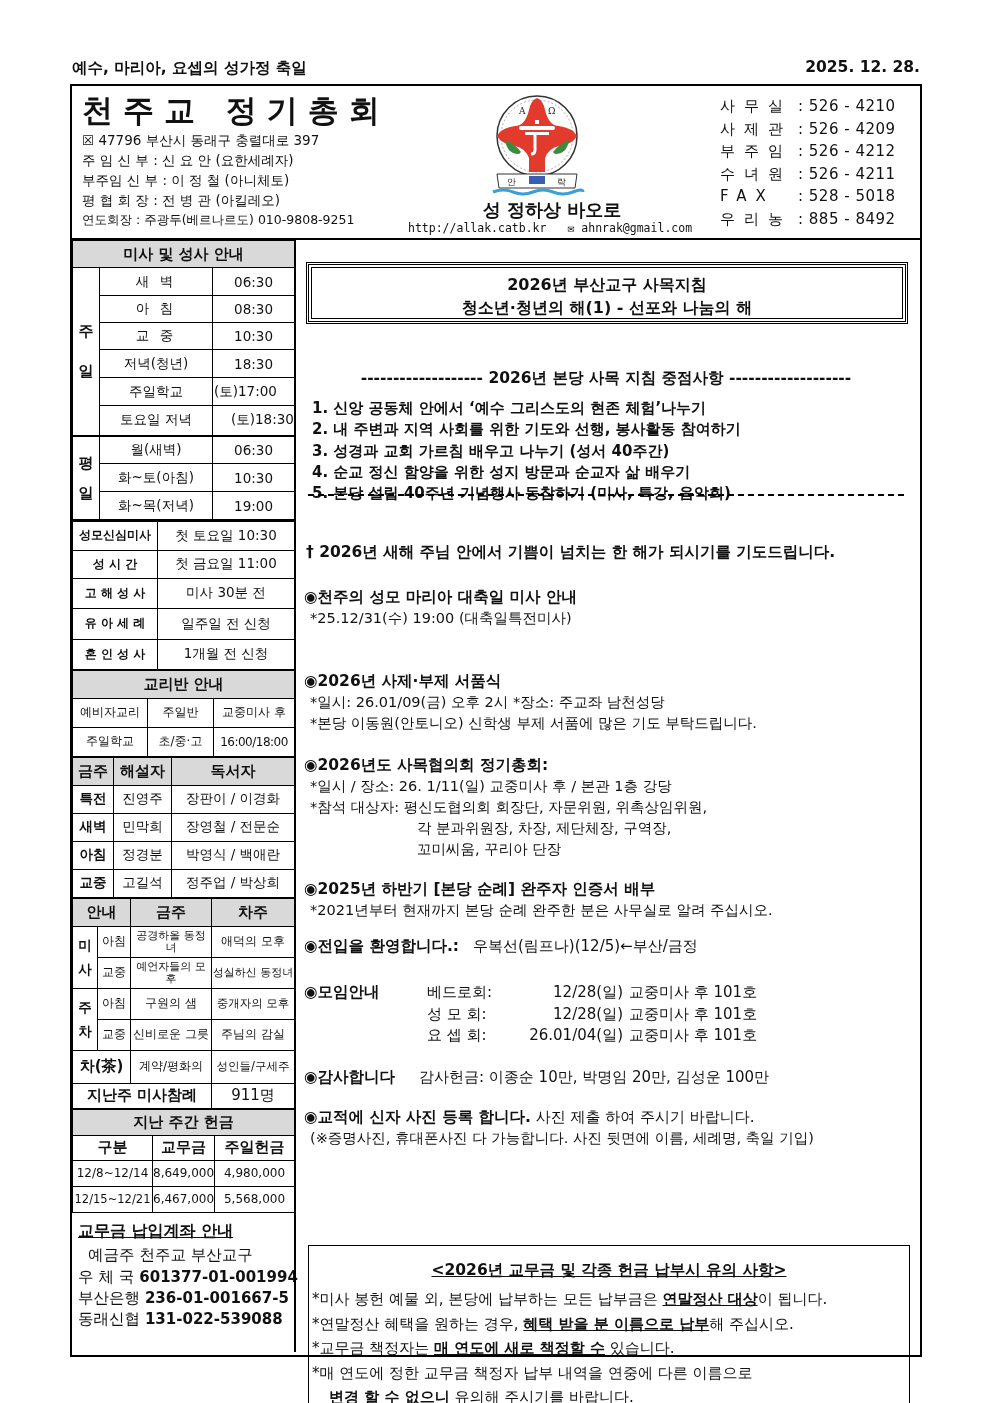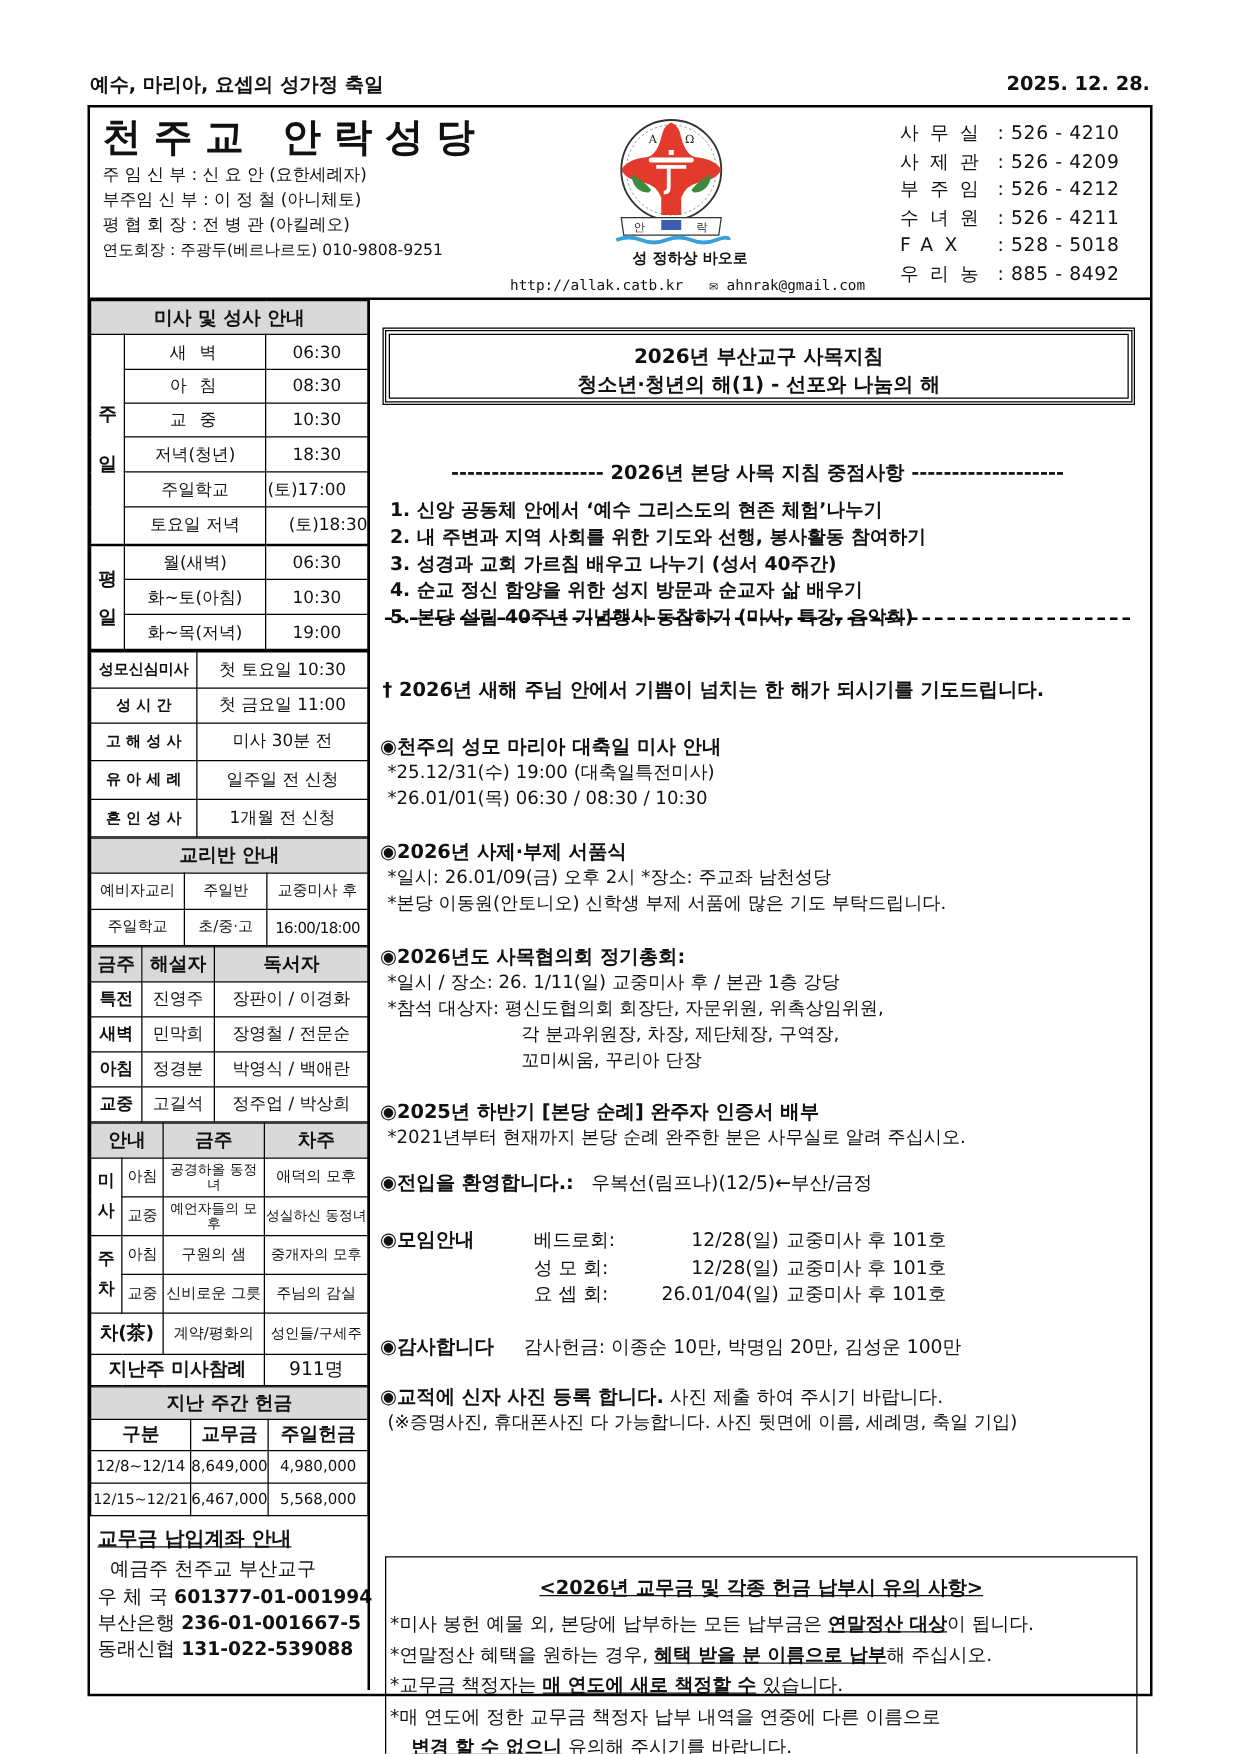--- a/index.html
+++ b/index.html
@@ -13,21 +13,21 @@
   .frame { position: absolute; left: 70px; top: 84px; width: 852px; height: 1273px; border: 2.5px solid #000; }
 
   
   .header { position: absolute; left: 0; top: 0; width: 100%; height: 154px; border-bottom: 2px solid #000; }
   .hdr-left { position: absolute; left: 10px; top: 4px; width: 320px; }
   .church-name { font-size: 31px; font-weight: bold; letter-spacing: 10px; line-height: 40px; }
   .hdr-line { font-size: 13.5px; line-height: 20px; white-space: nowrap; }
   .hdr-line.small { font-size: 12.5px; }
   .hdr-mid { position: absolute; left: 330px; top: 0; width: 300px; height: 150px; }
   .logo { position: absolute; left: 83px; top: 6px; width: 104px; height: 108px; }
-  .patron { position: absolute; left: 0; width: 300px; top: 112px; text-align: center; font-size: 12px; font-weight: bold; }
+  .patron { position: absolute; left: 0; width: 300px; top: 112px; text-align: center; font-size: 18px; font-weight: bold; }
   .contact { position: absolute; left: 6px; top: 135px; font-size: 11.5px; font-family: "DejaVu Sans Mono", monospace; white-space: nowrap; }
   .contact .mail { margin-left: 14px; }
   .hdr-right { position: absolute; right: 10px; top: 9px; width: 190px; }
   .phone { display: flex; font-size: 15px; line-height: 22.5px; white-space: nowrap; }
   .phone .lbl { width: 78px; letter-spacing: 9px; }
   .phone .val { letter-spacing: 0.5px; }
 
   
   .leftcol { position: absolute; left: 0; top: 154px; width: 222px; }
   .leftcol-border { position: absolute; left: 222px; top: 154px; width: 2px; height: 1112px; background: #000; }
@@ -87,21 +87,22 @@
 
 <div class="topline">
   <span class="feast">예수, 마리아, 요셉의 성가정 축일</span>
   <span class="date">2025. 12. 28.</span>
 </div>
 
 <div class="frame">
 
   <div class="header">
     <div class="hdr-left">
-      <div class="church-name">천주교 안락성당</div>
+      <div class="church-name">천주교 정기총회</div>
+      <div class="hdr-line">☒ 47796 부산시 동래구 충렬대로 397</div>
       <div class="hdr-line"><span>주 임 신 부</span> : <span>신 요 안 (요한세례자)</span></div>
       <div class="hdr-line"><span>부주임 신 부</span> : <span>이 정 철 (아니체토)</span></div>
       <div class="hdr-line"><span>평 협 회 장</span> : <span>전 병 관 (아킬레오)</span></div>
       <div class="hdr-line small"><span>연도회장 </span> : <span>주광두(베르나르도) 010-9808-9251</span></div>
     </div>
 
     <div class="hdr-mid">
       <div class="logo">
         <svg class="logo-svg" viewBox="0 0 104 108" xmlns="http://www.w3.org/2000/svg">
           <circle cx="52" cy="44" r="40" fill="#fff" stroke="#333" stroke-width="1.5"></circle>
@@ -396,21 +397,20 @@
       <div>4. 순교 정신 함양을 위한 성지 방문과 순교자 삶 배우기</div>
       <div>5. 본당 설립 40주년 기념행사 동참하기 (미사, 특강, 음악회)</div>
     </div>
     <div class="dash-line"></div>
 
     <div class="blessing">† 2026년 새해 주님 안에서 기쁨이 넘치는 한 해가 되시기를 기도드립니다.</div>
 
     <div class="notice" style="top:346px">
       <div class="nt"><span class="mark">◉</span><span>천주의 성모 마리아 대축일 미사 안내</span></div>
       <div class="nl">*25.12/31(수) 19:00 (대축일특전미사)</div>
-      <div class="nl">*26.01/01(목) 06:30 / 08:30 / 10:30</div>
     </div>
 
     <div class="notice" style="top:430px">
       <div class="nt"><span class="mark">◉</span><span>2026년 사제·부제 서품식</span></div>
       <div class="nl">*일시: 26.01/09(금) 오후 2시   *장소: 주교좌 남천성당</div>
       <div class="nl">*본당 이동원(안토니오) 신학생 부제 서품에 많은 기도 부탁드립니다.</div>
     </div>
 
     <div class="notice" style="top:514px">
       <div class="nt"><span class="mark">◉</span><span>2026년도 사목협의회 정기총회:</span></div>

